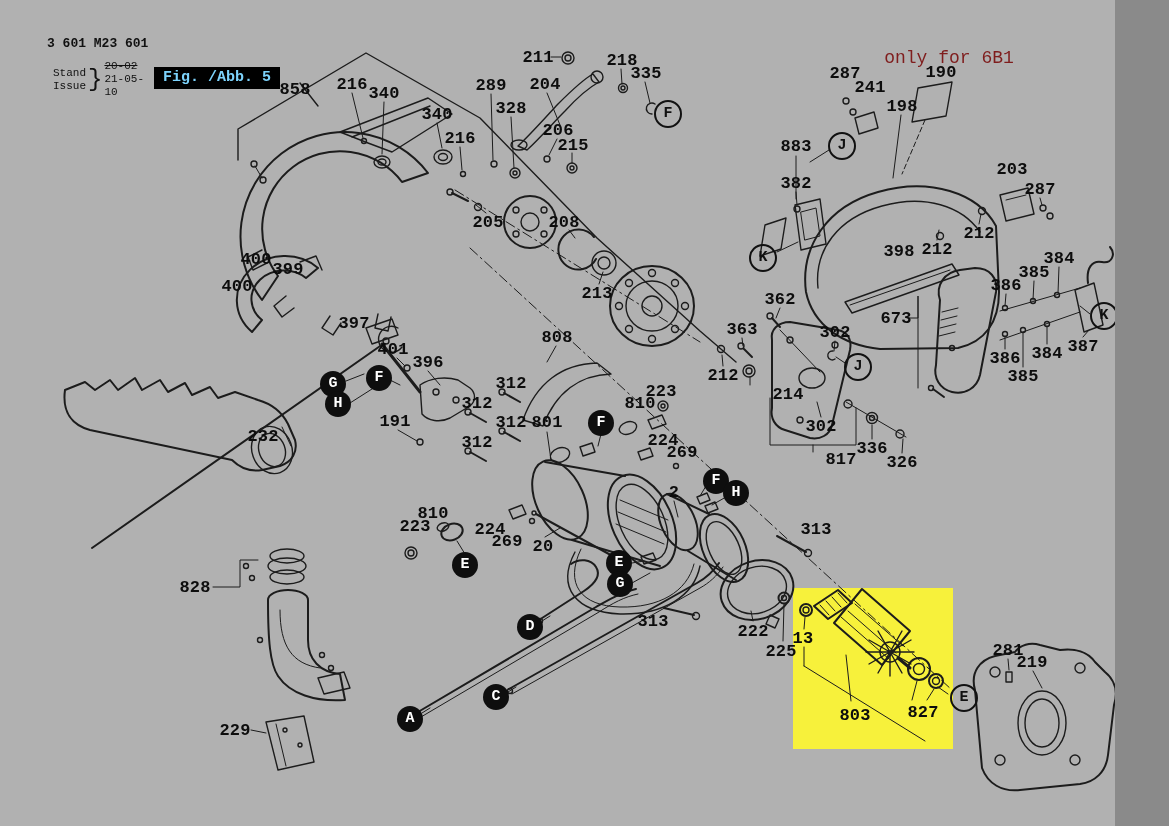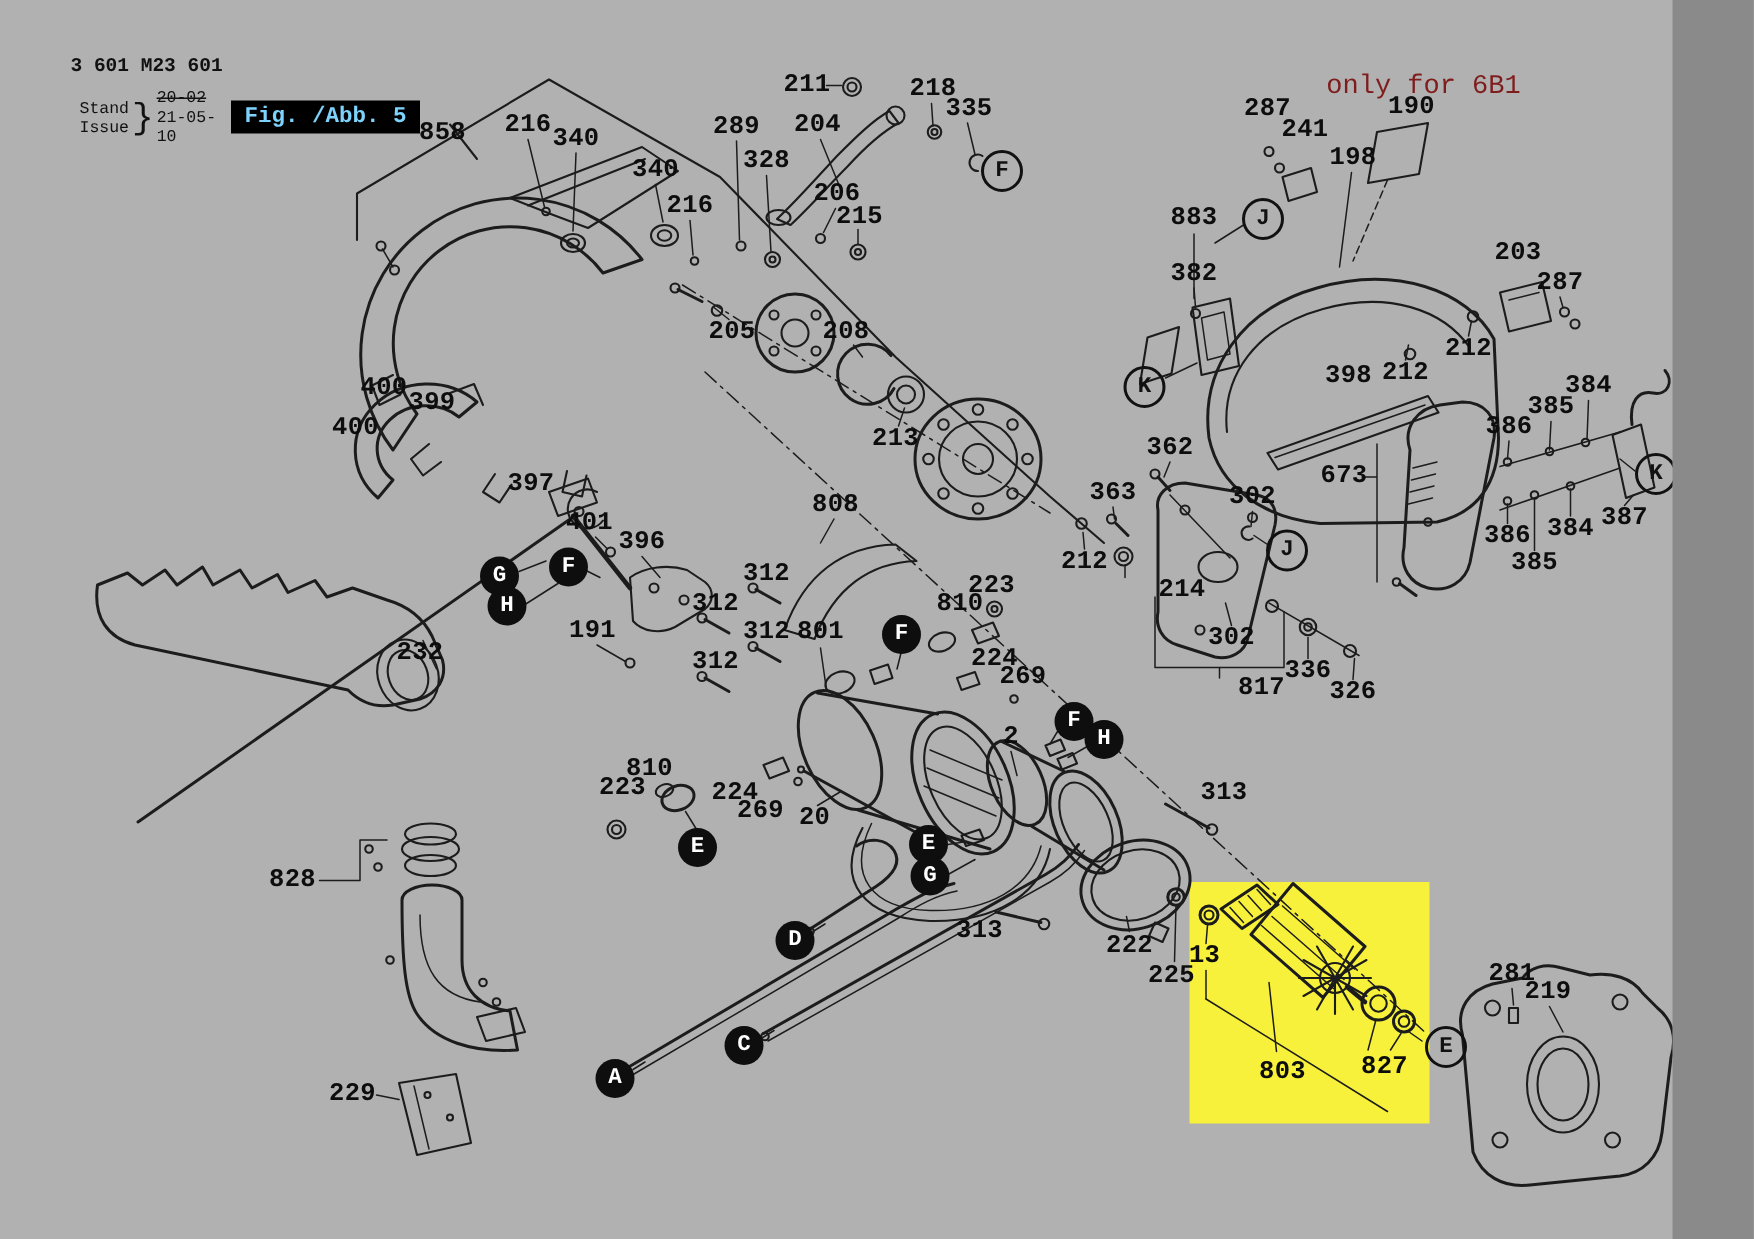--- a/index.html
+++ b/index.html
@@ -459,21 +459,21 @@
       <div class="part-label" style="left: 813px; top: 459px; margin-left: 28px;">817</div>
       <div class="part-label" style="left: 872px; top: 448px;">336</div>
       <div class="part-label" style="left: 902px; top: 462px;">326</div>
       <div class="part-label" style="left: 256px; top: 259px;">400</div>
       <div class="part-label" style="left: 288px; top: 269px;">399</div>
       <div class="part-label" style="left: 237px; top: 286px;">400</div>
       <div class="part-label" style="left: 354px; top: 323px;">397</div>
       <div class="part-label" style="left: 393px; top: 349px;">401</div>
       <div class="part-label" style="left: 428px; top: 362px;">396</div>
       <div class="part-label" style="left: 395px; top: 421px;">191</div>
-      <div class="part-label" style="left: 280px; top: 436px; text-align: right;">232</div>
+      <div class="part-label" style="left: 263px; top: 436px; text-align: right;">232</div>
       <div class="part-label" style="left: 511px; top: 383px;">312</div>
       <div class="part-label" style="left: 477px; top: 403px;">312</div>
       <div class="part-label" style="left: 511px; top: 422px;">312</div>
       <div class="part-label" style="left: 477px; top: 442px;">312</div>
       <div class="part-label" style="left: 547px; top: 422px;">801</div>
       <div class="part-label" style="left: 661px; top: 391px;">223</div>
       <div class="part-label" style="left: 640px; top: 403px;">810</div>
       <div class="part-label" style="left: 663px; top: 440px;">224</div>
       <div class="part-label" style="left: 682px; top: 452px;">269</div>
       <div class="part-label" style="left: 674px; top: 492px;">2</div>

